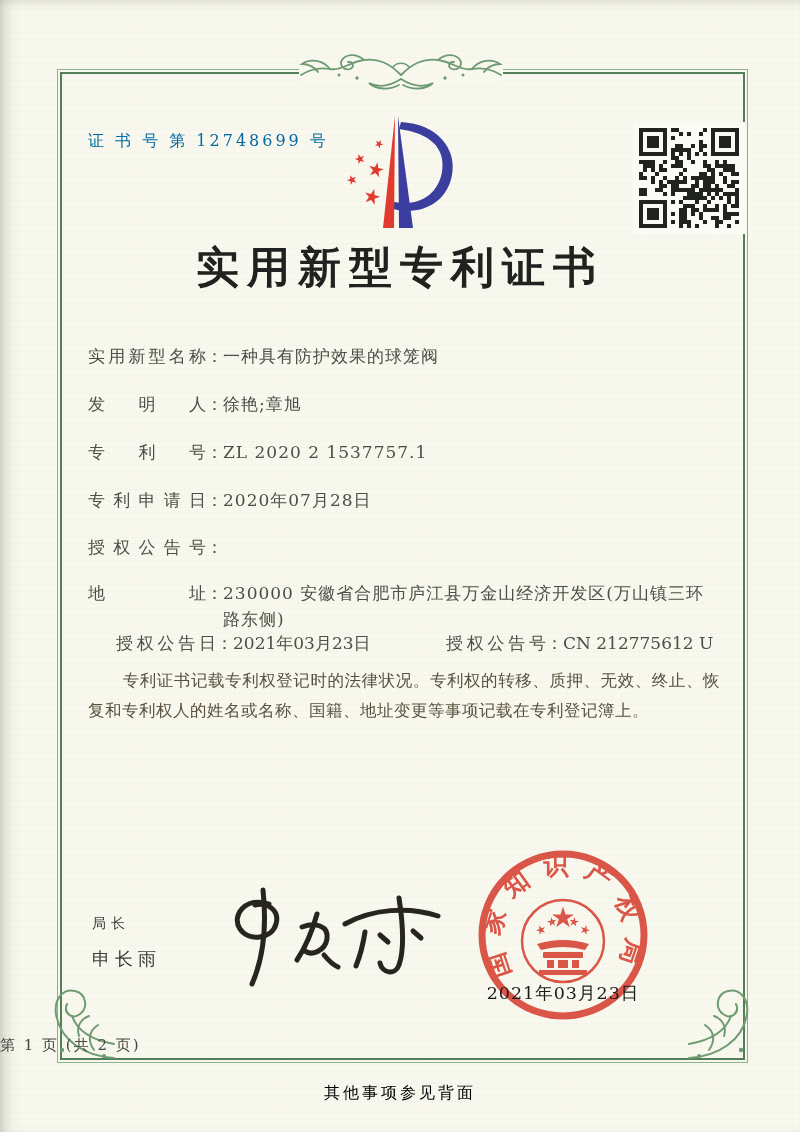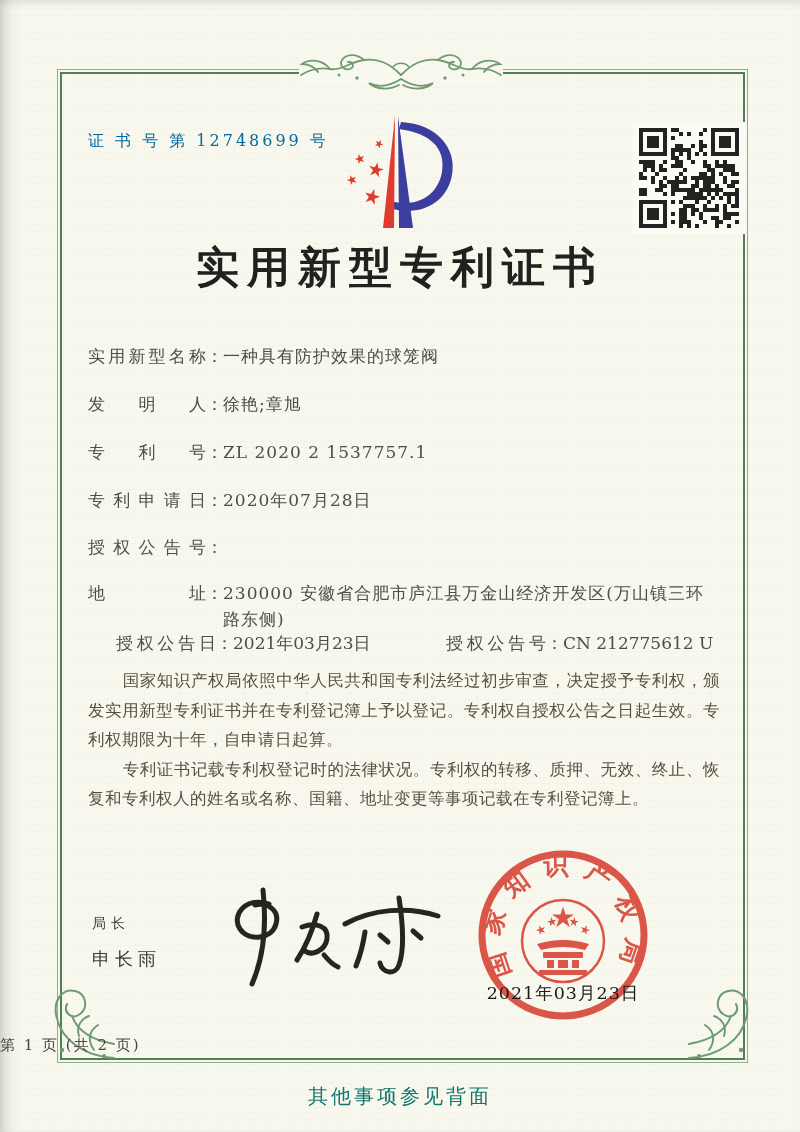--- a/index.html
+++ b/index.html
@@ -36,21 +36,21 @@
   
   .officer-title{position:absolute;left:92px;top:915px;font-size:14px;letter-spacing:5px;color:#3c3d36;}
   .officer-name{position:absolute;left:92px;top:947px;font-size:18px;letter-spacing:5px;color:#3c3d36;}
   .signature{position:absolute;left:205px;top:880px;width:250px;height:115px;}
   
   .seal{position:absolute;left:467px;top:849px;width:192px;height:174px;opacity:.93;}
   .seal-date{position:absolute;left:463px;top:981px;width:200px;text-align:center;
              font-size:17.5px;color:#191a18;letter-spacing:1px;}
   
   .page-info{position:absolute;left:0;right:0;top:1036px;text-align:left;font-size:15px;color:#46473f;letter-spacing:2px;}
-  .back-note{position:absolute;left:0;right:0;top:1083px;text-align:center;font-size:20px;color:#0f766e;letter-spacing:3px;}
+  .back-note{position:absolute;left:0;right:0;top:1083px;text-align:center;font-size:16px;color:#000000;letter-spacing:3px;}
 </style>
 </head>
 <body>
 
 <div class="paper">
 
   <div class="frame">
     <div class="frame-inner"></div>
   </div>
 
@@ -462,21 +462,20 @@
       <span>2021年03月23日</span>
     </span>
     <span class="pair">
       <span class="flabel short">授权公告号</span>
         <span class="colon">：</span>
       <span>CN 212775612 U</span>
     </span>
   </div>
 
   <div class="legal">
-    <p>国家知识产权局依照中华人民共和国专利法经过初步审查，决定授予专利权，颁发实用新型专利证书并在专利登记簿上予以登记。专利权自授权公告之日起生效。专利权期限为十年，自申请日起算。</p>
     <p>专利证书记载专利权登记时的法律状况。专利权的转移、质押、无效、终止、恢复和专利权人的姓名或名称、国籍、地址变更等事项记载在专利登记簿上。</p>
   </div>
 
   <div class="officer-title">局长</div>
   <div class="officer-name">申长雨</div>
 
   <svg class="signature" viewBox="0 0 250 115">
     <g fill="none" stroke="#26261f" stroke-width="5" stroke-linecap="round" stroke-linejoin="round">
       <path d="M64 24 C 40 16 26 36 35 49 C 44 62 67 59 71 44 C 75 30 62 22 50 25"></path>
       <path d="M58 10 C 61 38 61 72 47 104"></path>

